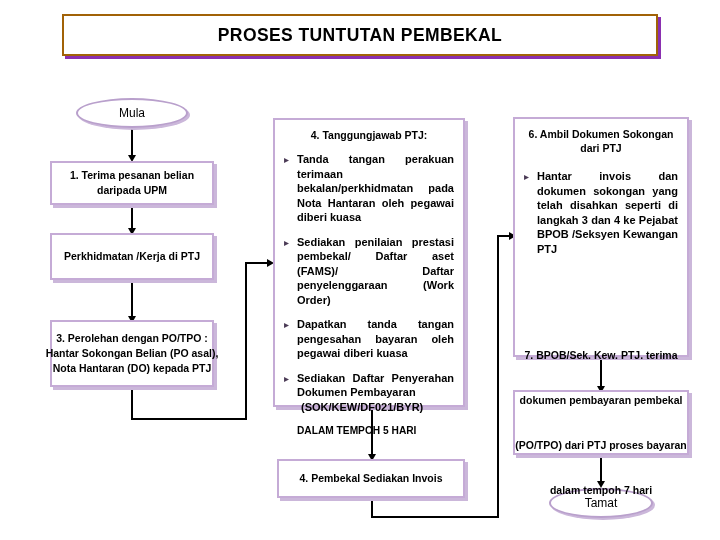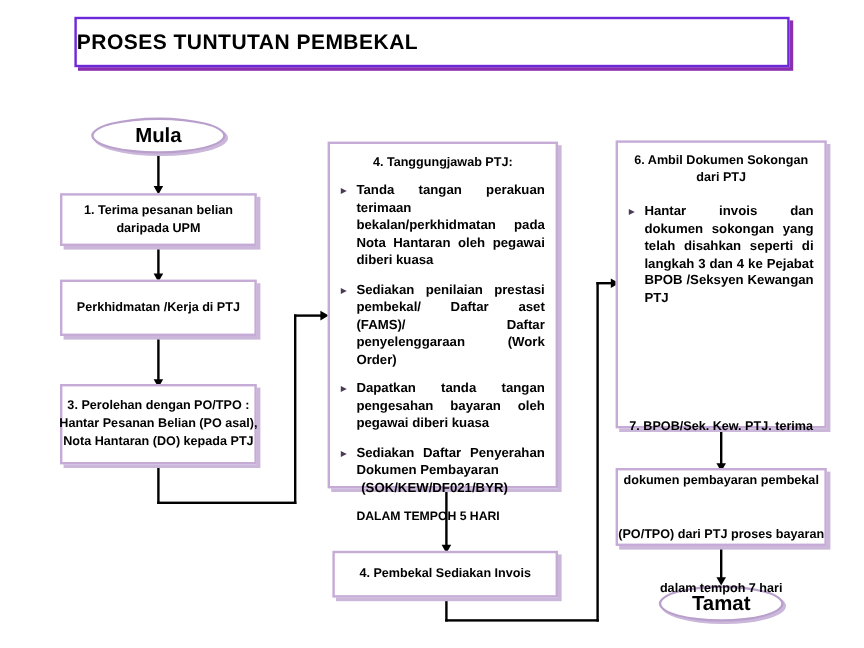--- a/index.html
+++ b/index.html
@@ -21,26 +21,26 @@
   }
 
   
   .title-banner {
     position: absolute;
     left: 62px;
     top: 14px;
     width: 596px;
     height: 42px;
     background: #ffffff;
-    border: 2px solid #6d28d9;
+    border: 2px solid #a16207;
     box-shadow: 3px 3px 0 0 #8a2fb0;
     box-sizing: border-box;
     display: flex;
     align-items: center;
-    justify-content: flex-start;
+    justify-content: center;
   }
   .title-banner .title-text {
     font-size: 17.5px;
     font-weight: bold;
     letter-spacing: 0.4px;
     color: #000000;
     text-align: center;
     white-space: nowrap;
   }
 
@@ -73,22 +73,22 @@
     background: #ffffff;
     border: 2px solid #b9a0cc;
     border-radius: 50%;
     box-sizing: border-box;
     display: flex;
     align-items: center;
     justify-content: center;
     box-shadow: 2px 2px 0 0 #cbb7da;
   }
   .terminator .term-text {
-    font-size: 17px;
-    font-weight: bold;
+    font-size: 12px;
+    font-weight: normal;
     color: #000000;
   }
 
   
   .panel {
     position: absolute;
     background: #ffffff;
     border: 2px solid #c5abd6;
     box-sizing: border-box;
     box-shadow: 3px 3px 0 0 #cbb7da;
@@ -215,21 +215,21 @@
     <div class="node-line">1. Terima pesanan belian</div>
     <div class="node-line">daripada UPM</div>
   </div>
 
   <div class="node center" style="left:50px; top:233px; width:164px; height:47px;">
     <div class="node-line">Perkhidmatan /Kerja di PTJ</div>
   </div>
 
   <div class="node center" style="left:50px; top:320px; width:164px; height:67px; justify-content:flex-start; padding-top:9px;">
     <div class="node-line">3.   Perolehan dengan PO/TPO :</div>
-    <div class="node-line">Hantar Pesanan Belian (PO asal),</div>
+    <div class="node-line">Hantar Sokongan Belian (PO asal),</div>
     <div class="node-line">Nota Hantaran  (DO) kepada PTJ</div>
   </div>
 
   <div class="panel" style="left:273px; top:118px; width:192px; height:289px;">
     <div class="panel-head">4. Tanggungjawab PTJ:</div>
 
     <div class="bullet-item">
       <span class="bullet-glyph">▸</span>
       <span class="bullet-body">Tanda tangan perakuan terimaan bekalan/perkhidmatan pada Nota Hantaran oleh pegawai diberi kuasa</span>
     </div>

